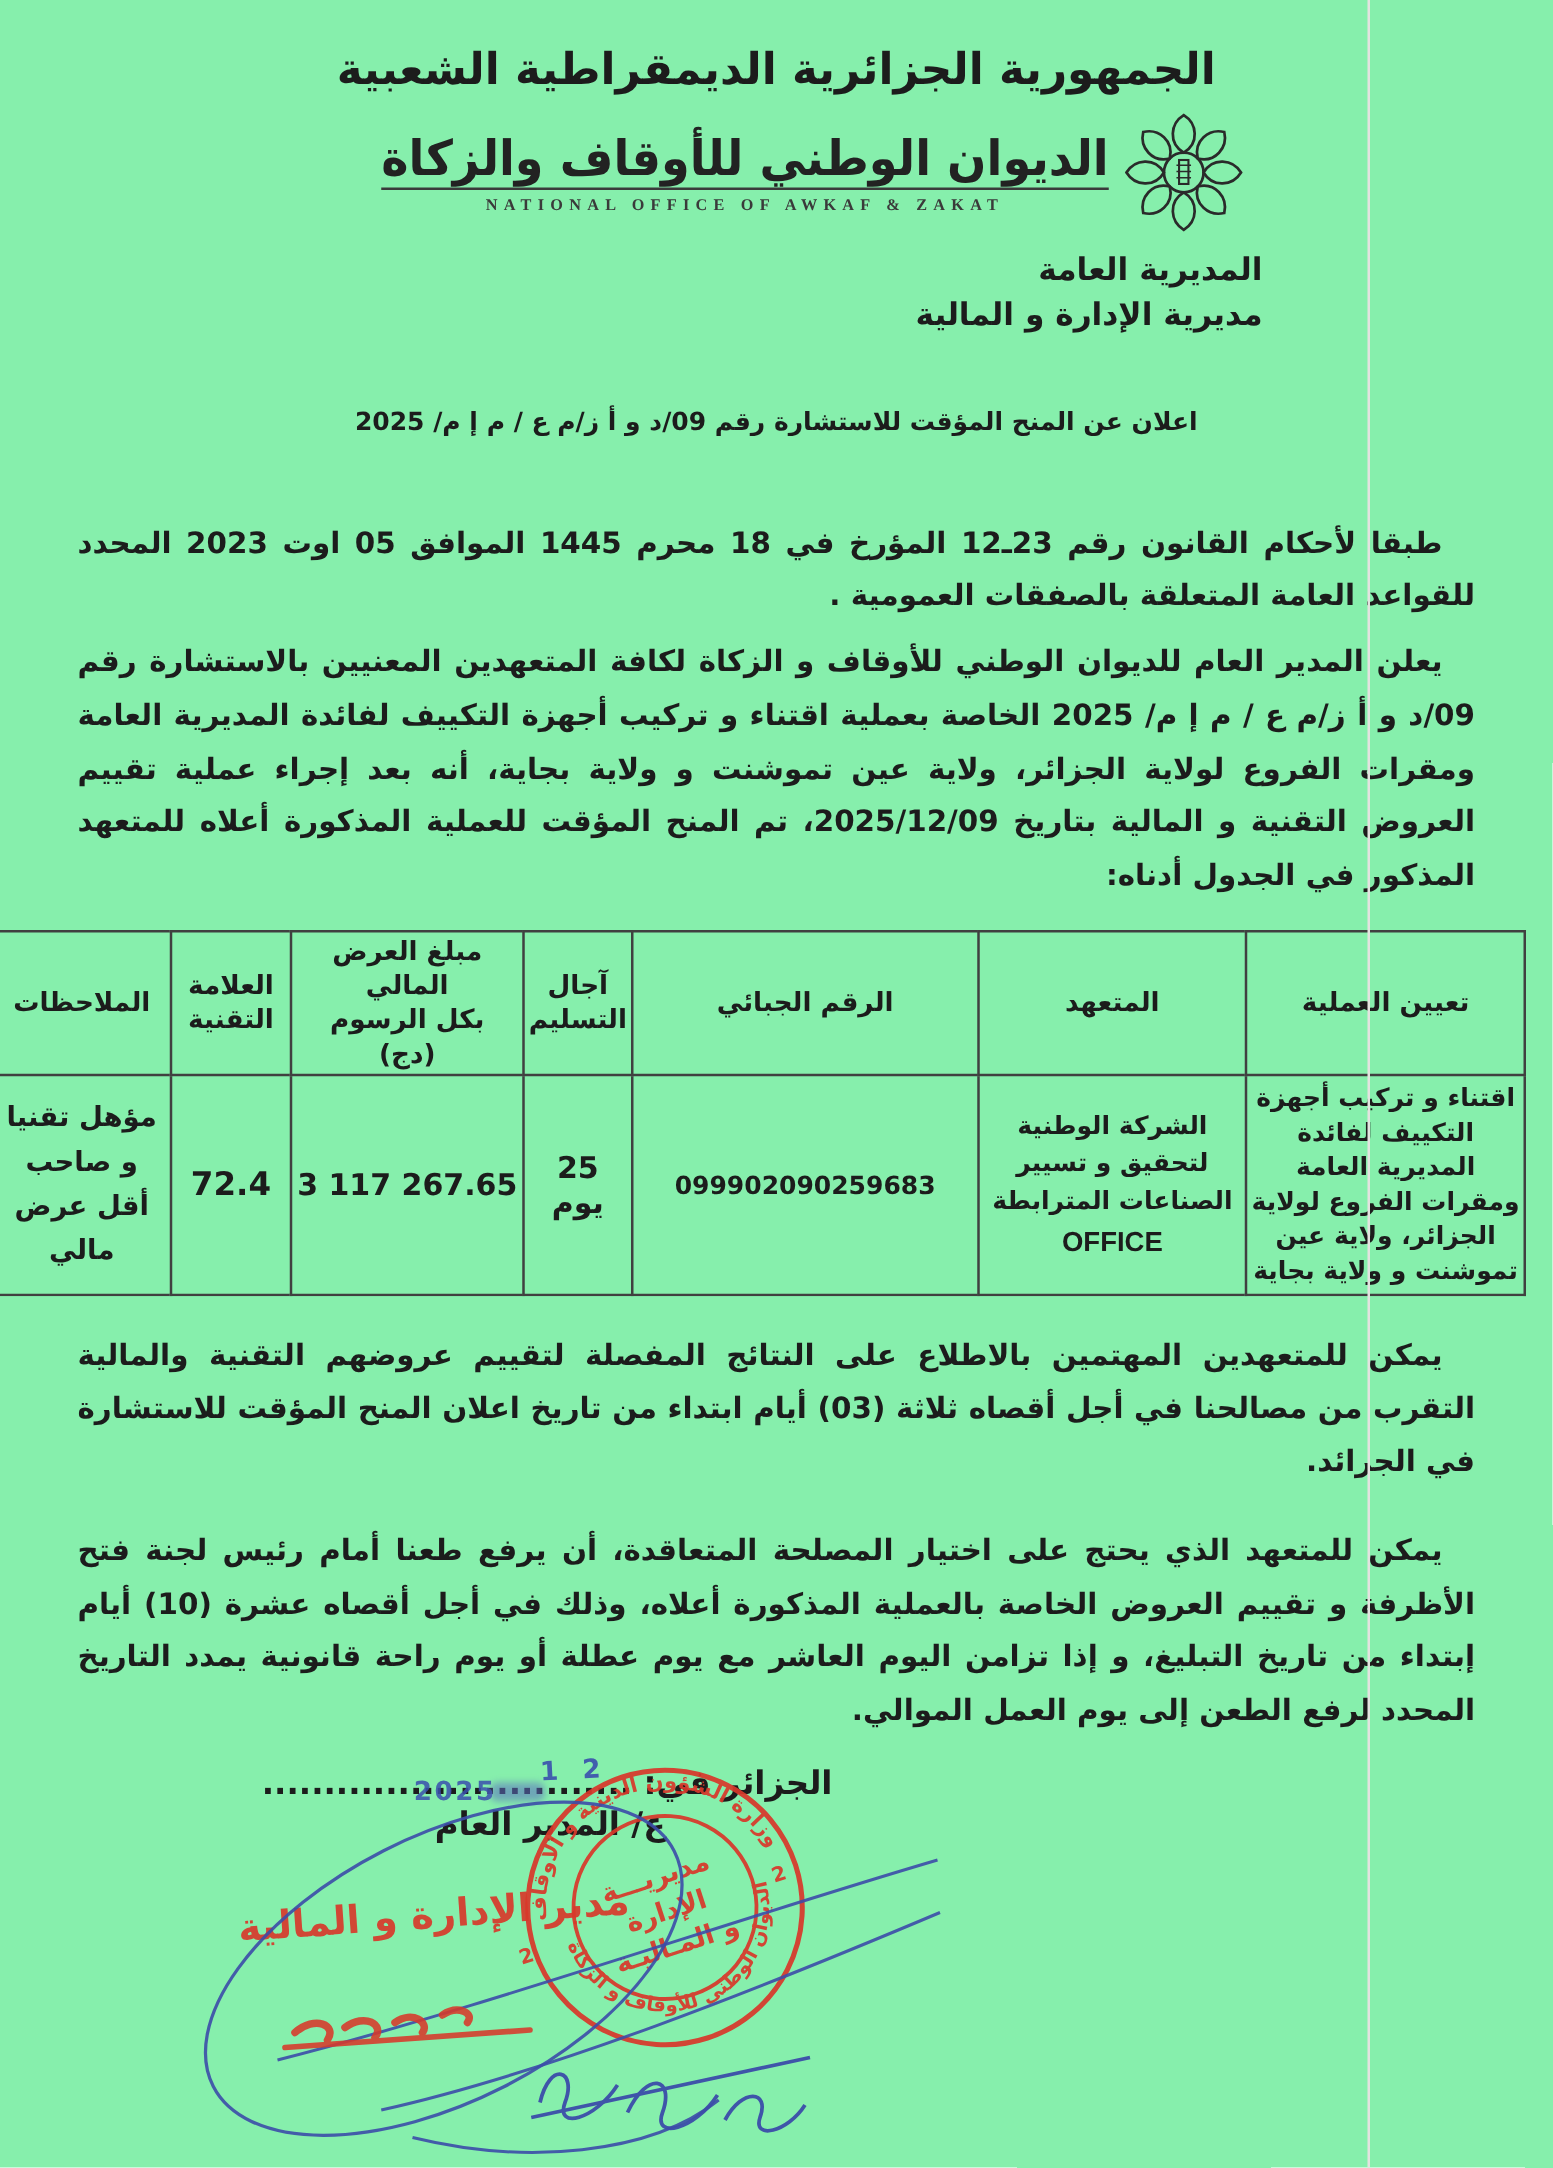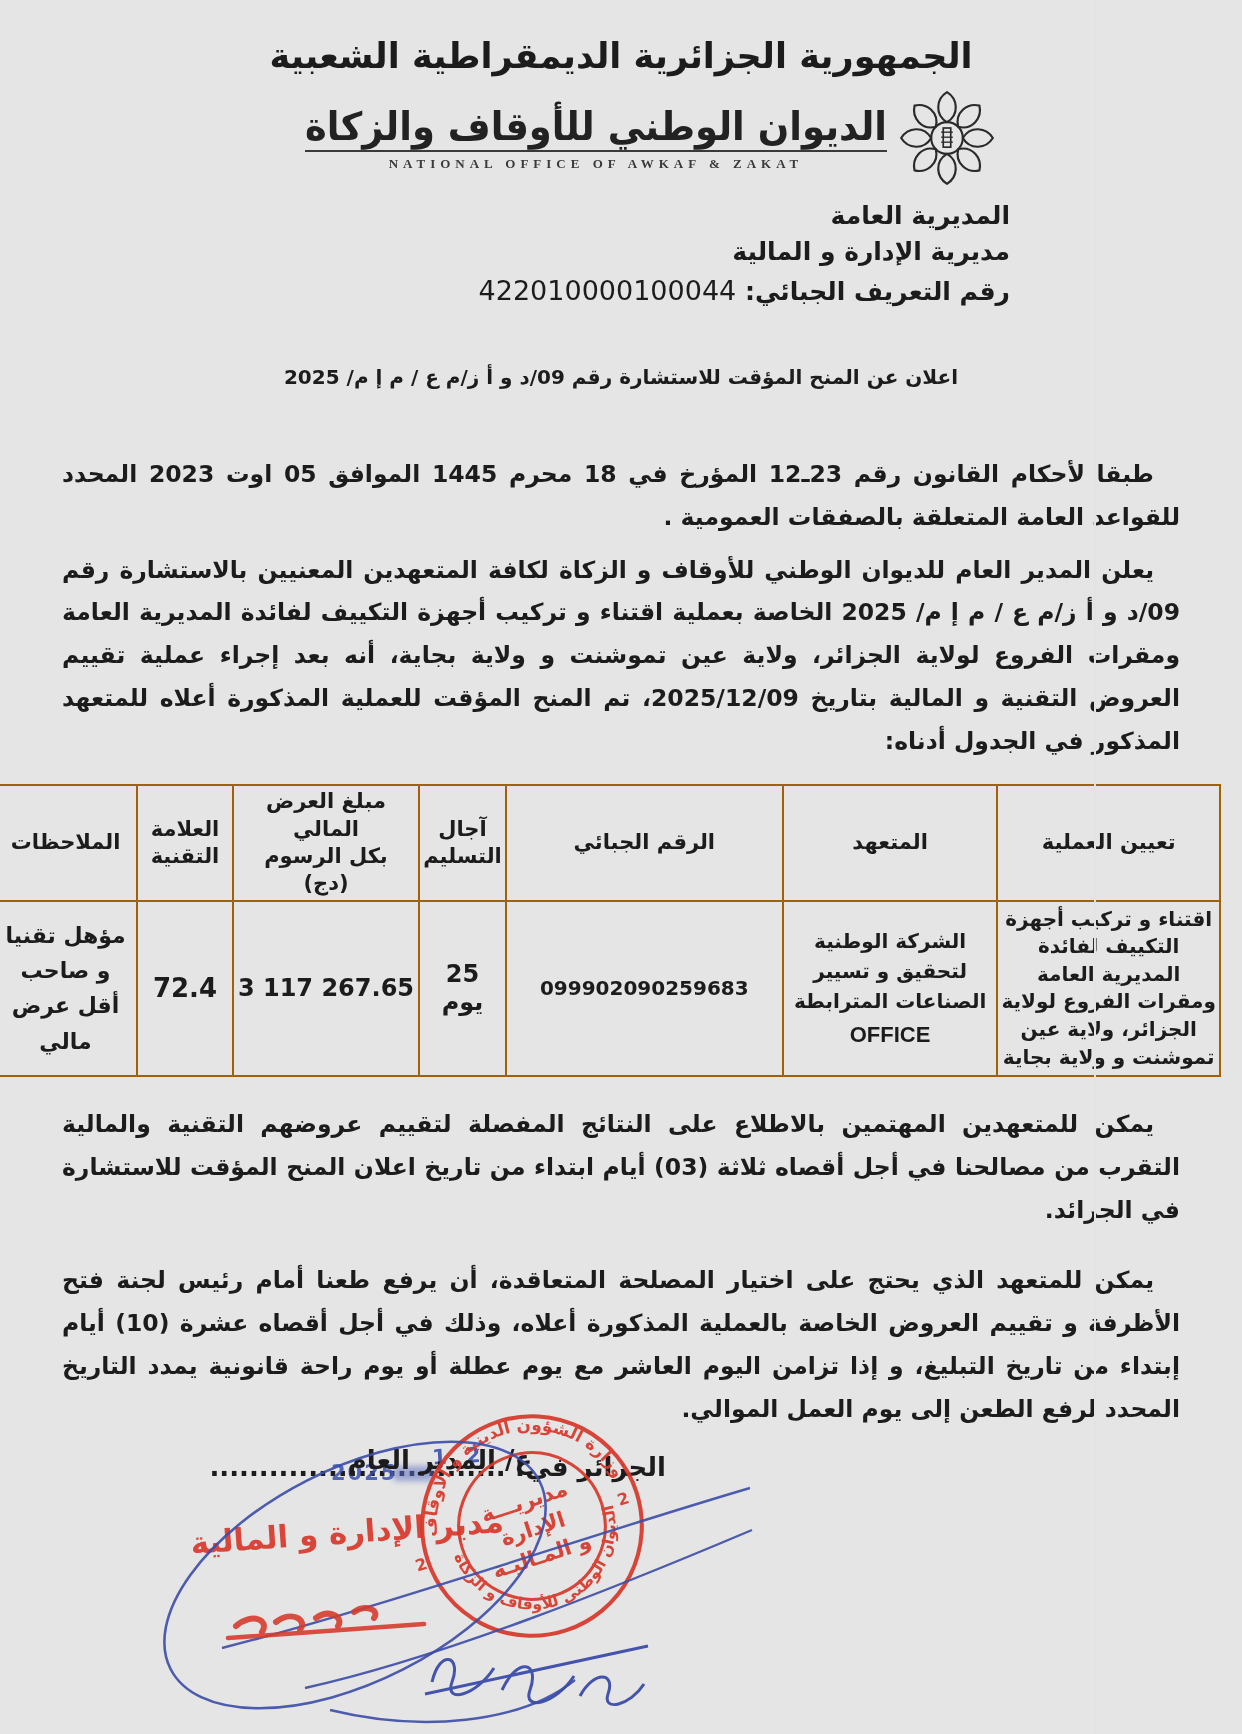--- a/index.html
+++ b/index.html
@@ -1,20 +1,20 @@
 <!DOCTYPE html>
 <html lang="ar" dir="rtl"><head>
 <meta charset="utf-8">
 <style>
   * { margin:0; padding:0; box-sizing:border-box; }
   html,body { background:#ffffff; }
   body { font-family:"DejaVu Sans", sans-serif; color:#1c1c1c; }
   .page {
     position:relative; width:1242px; height:1734px; margin:0 auto;
-    background:#e5e5e5; overflow:hidden; direction:rtl;
+    background:#86efac; overflow:hidden; direction:rtl;
   }
   .scan-artifact { position:absolute; left:1094px; top:0; width:2px; height:100%; background:#e3e3df; }
 
   
   .hdr { text-align:center; padding-top:36px; }
   .hdr-country { font-size:35px; font-weight:bold; letter-spacing:0; }
   .hdr-ministry { font-size:28px; font-weight:bold; margin-top:10px; }
 
   
   .logo-row { display:flex; direction:rtl; justify-content:center; align-items:center; margin-top:12px; gap:10px; padding-left:60px; }
@@ -36,21 +36,21 @@
   
   .para { margin:0 62px; font-size:23.5px; font-weight:bold; line-height:1.82; text-align:justify; text-align-last:right; }
   .p1 { margin-top:64px; text-indent:26px; }
   .p2 { margin-top:10px; text-indent:26px; }
   .p3 { margin-top:26px; text-indent:26px; }
   .p4 { margin-top:28px; text-indent:26px; }
 
   
   .tbl-wrap { margin:22px -14px 0 0; padding-right:35px; overflow:hidden; }
   table.results { border-collapse:collapse; table-layout:fixed; width:1228px; direction:rtl; }
-  table.results th, table.results td { border:2px solid #a16207; text-align:center; vertical-align:middle; }
+  table.results th, table.results td { border:2px solid #404040; text-align:center; vertical-align:middle; }
   table.results th { height:92px; font-size:21px; font-weight:bold; white-space:pre-line; line-height:1.3; padding:2px; }
   table.results td { padding:4px 3px; }
   td.c-designation { font-size:20px; font-weight:bold; line-height:1.38; }
   td.c-contractor { font-size:20px; font-weight:bold; line-height:1.5; }
   .brand { font-size:22px; font-weight:bold; direction:ltr; display:block; margin-top:2px; font-family:"Liberation Sans","DejaVu Sans",sans-serif; }
   td.c-tax { font-size:20px; font-weight:bold; direction:ltr; }
   td.c-deadline { font-size:24px; font-weight:bold; direction:ltr; }
   td.c-amount { font-size:24px; font-weight:bold; direction:ltr; }
   td.c-score { font-size:26px; font-weight:bold; direction:ltr; }
   td.c-remarks { font-size:22px; font-weight:bold; line-height:1.6; }
@@ -103,24 +103,20 @@
     </svg>
     <div class="logo-textcol">
       <div class="logo-callig">الديوان الوطني للأوقاف والزكاة</div>
       <div class="logo-caption">NATIONAL OFFICE OF AWKAF &amp; ZAKAT</div>
     </div>
   </div>
 
   <div class="dir-block">
     <div class="dir-l1">المديرية العامة</div>
     <div class="dir-l2">مديرية الإدارة و المالية</div>
-    <div class="dir-tax">
-      <span>رقم التعريف الجبائي:</span>
-      <span class="num">422010000100044</span>
-    </div>
   </div>
 
   <div class="doc-title">اعلان عن المنح المؤقت للاستشارة رقم 09/د و أ ز/م ع / م إ م/ 2025</div>
 
   <p class="para p1">طبقا لأحكام القانون رقم 23ـ12 المؤرخ في 18 محرم 1445 الموافق 05 اوت 2023 المحدد للقواعد العامة المتعلقة بالصفقات العمومية .</p>
   <p class="para p2">يعلن المدير العام للديوان الوطني للأوقاف و الزكاة لكافة المتعهدين المعنيين بالاستشارة رقم 09/د و أ ز/م ع / م إ م/ 2025 الخاصة بعملية اقتناء و تركيب أجهزة التكييف لفائدة المديرية العامة ومقرات الفروع لولاية الجزائر، ولاية عين تموشنت و ولاية بجاية، أنه بعد إجراء عملية تقييم العروض التقنية  و المالية بتاريخ 2025/12/09،  تم المنح المؤقت للعملية المذكورة أعلاه للمتعهد المذكور في الجدول أدناه:</p>
 
   <div class="tbl-wrap">
     <table class="results">
       <colgroup>

